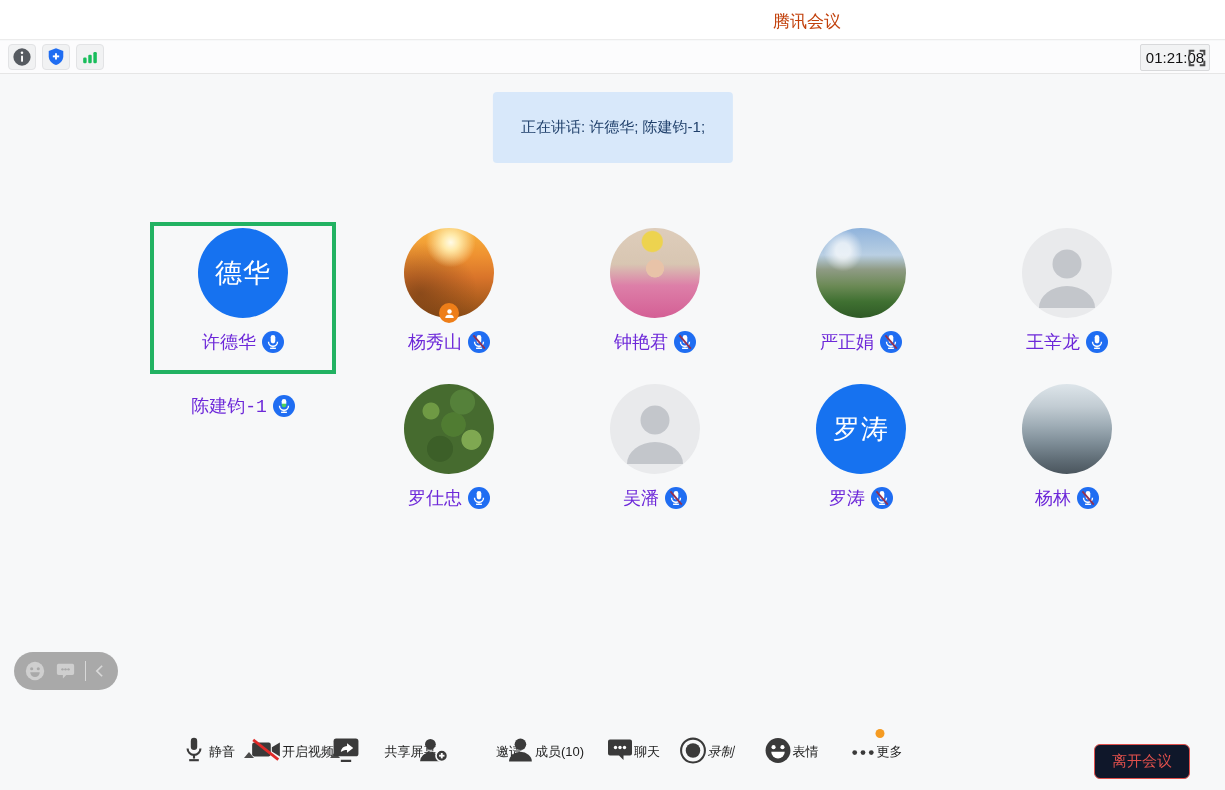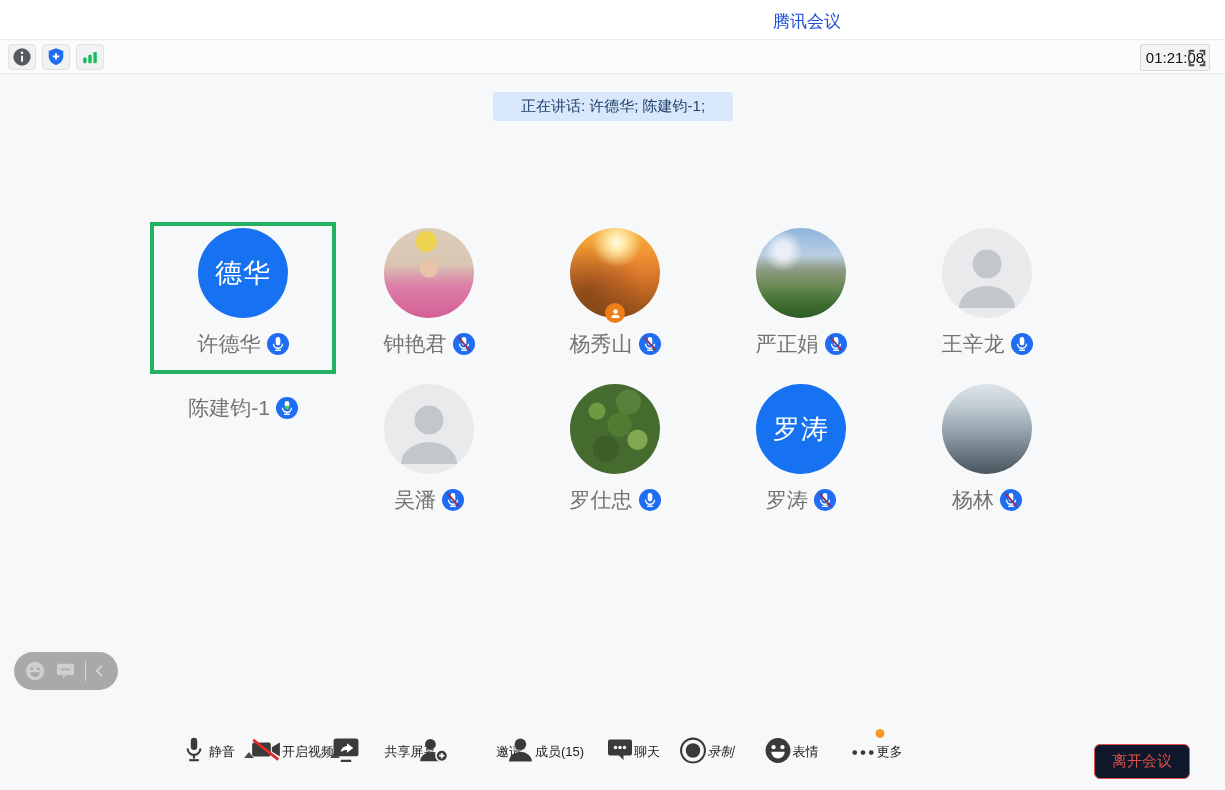--- a/index.html
+++ b/index.html
@@ -4,46 +4,46 @@
 <style>
   * { margin:0; padding:0; box-sizing:border-box; }
   html,body { width:1225px; height:790px; }
   body {
     font-family:"Liberation Sans","DejaVu Sans",sans-serif;
     background:#f7f8f9; position:relative; overflow:hidden;
     color:#1c1c1c;
   }
   
   .titlebar{position:absolute;left:0;top:0;width:1225px;height:40px;background:#fff;border-bottom:1px solid #ececec;}
-  .title{position:absolute;left:807px;top:10px;transform:translateX(-50%);font-size:17px;color:#1d4ed8;}
+  .title{position:absolute;left:807px;top:10px;transform:translateX(-50%);font-size:17px;color:#c2410c;}
   
   .topbar{position:absolute;left:0;top:41px;width:1225px;height:33px;background:#fcfcfd;border-bottom:1px solid #e6e6e6;}
   .tl-btn{position:absolute;top:3px;width:28px;height:26px;background:#f1f2f3;border:1px solid #e2e3e5;border-radius:4px;display:flex;align-items:center;justify-content:center;cursor:pointer;}
   .tl-info{left:8px;} .tl-shield{left:42px;} .tl-net{left:76px;}
   .timerbox{position:absolute;left:1096px;top:3px;width:70px;height:27px;background:#f2f3f4;border:1px solid #d8d9db;border-radius:2px;display:flex;align-items:center;justify-content:center;font-size:15px;color:#111;margin-left:44px;}
   .fsbtn{position:absolute;left:1184px;top:4px;width:26px;height:26px;display:flex;align-items:center;justify-content:center;cursor:pointer;}
   
-  .banner{position:absolute;left:613px;top:92px;transform:translateX(-50%);background:#d8e8fa;border-radius:4px;padding:5px 28px;font-size:15px;color:#20406b;white-space:nowrap;}
-  
-  .prow{position:absolute;left:150px;display:flex;}
+  .banner{position:absolute;left:613px;top:92px;transform:translateX(-50%);background:#d8e8fa;border-radius:4px;padding:26px 28px;font-size:15px;color:#20406b;white-space:nowrap;}
+  
+  .prow{position:absolute;left:150px;display:flex;gap:20px;}
   .prow1{top:222px;} .prow2{top:378px;}
   .cell{width:186px;height:152px;border:4px solid transparent;display:flex;flex-direction:column;align-items:center;}
   .cell.selected{border-color:#22b262;}
   .avatar{width:90px;height:90px;border-radius:50%;margin-top:2px;position:relative;display:flex;align-items:center;justify-content:center;overflow:visible;}
   .avatar .photo-clip{position:absolute;inset:0;border-radius:50%;overflow:hidden;}
   .initials{background:#1672f0;color:#fff;font-size:27px;letter-spacing:1px;}
   .photo-sunset .photo-clip{background:radial-gradient(circle at 52% 16%,#fffbe8 0%,#ffe9a8 9%,rgba(255,210,110,0) 28%),radial-gradient(ellipse at 18% 72%,rgba(92,48,18,.5),transparent 55%),linear-gradient(180deg,#f7b23c 0%,#ef9231 30%,#d9742a 55%,#b2601f 78%,#8a4c16 100%);}
   .photo-kid .photo-clip{background:radial-gradient(circle at 47% 15%,#edd34f 0 11%,rgba(0,0,0,0) 12.5%),radial-gradient(circle at 50% 45%,#e8c3a8 0 13%,rgba(0,0,0,0) 14%),linear-gradient(180deg,#decdbb 0%,#d8c6b2 40%,#dd7fa8 64%,#d45f95 100%);}
   .photo-park .photo-clip{background:radial-gradient(ellipse at 30% 25%,rgba(255,255,255,.7) 0 8%,transparent 22%),linear-gradient(180deg,#8fb3dc 0%,#b9cfe3 30%,#8f9b85 46%,#6c8a56 64%,#3f7031 82%,#2f5a26 100%);}
   .photo-foliage .photo-clip{background:radial-gradient(circle at 30% 30%,#6f9a44 0 9%,transparent 10%),radial-gradient(circle at 65% 20%,#55813a 0 13%,transparent 14%),radial-gradient(circle at 75% 62%,#7fa851 0 11%,transparent 12%),radial-gradient(circle at 40% 72%,#3c5f28 0 15%,transparent 16%),radial-gradient(circle at 55% 45%,#507c32 0 17%,transparent 18%),#466b2f;}
   .photo-factory .photo-clip{background:linear-gradient(180deg,#dde5ea 0%,#c2ccd3 25%,#9fadb6 46%,#7d8c96 66%,#5d6a73 86%,#4a555d 100%);}
   .placeholder .photo-clip{background:#e9eaec;}
   .host-badge{position:absolute;left:50%;bottom:-5px;transform:translateX(-50%);width:20px;height:20px;border-radius:50%;background:#ee7e18;display:flex;align-items:center;justify-content:center;}
   .name-row{margin-top:12px;display:flex;align-items:center;gap:6px;}
-  .pname{font-size:21px;color:#737373;}
+  .pname{font-size:18px;color:#6d28d9;font-family:Liberation Mono, monospace;}
   .mic{width:22px;height:22px;display:inline-flex;}
   
   .pill{position:absolute;left:14px;top:652px;width:104px;height:38px;border-radius:19px;background:#a9a9a9;display:flex;align-items:center;padding:0 10px;gap:9px;}
   .pill .divider{width:1px;height:20px;background:rgba(255,255,255,.55);}
   .pill .pic{display:flex;align-items:center;justify-content:center;cursor:pointer;}
   
   .toolbar{position:absolute;left:0;top:730px;width:1225px;height:60px;}
   .tb-item{position:absolute;top:4px;transform:translateX(-50%);display:flex;align-items:center;cursor:pointer;}
   .tb-icon{height:32px;display:flex;align-items:center;justify-content:center;position:relative;}
   .tb-label{font-size:13px;color:#222;margin-top:3px;white-space:nowrap;}
@@ -134,49 +134,49 @@
 <circle cx="11" cy="11" r="11" fill="#1f6df2"></circle>
 <rect x="8.7" y="4" width="4.6" height="8.4" rx="2.3" fill="#fff"></rect>
 <path d="M6.5 10.8 a4.5 4.5 0 0 0 9 0" stroke="#fff" stroke-width="1.4" fill="none"></path>
 <line x1="11" y1="15.3" x2="11" y2="16.6" stroke="#fff" stroke-width="1.4"></line>
 <line x1="8.1" y1="17.3" x2="13.9" y2="17.3" stroke="#fff" stroke-width="1.4"></line>
 </svg>
         </span>
       </div>
     </div>
     <div class="cell">
-      <div class="avatar photo-kid">
-        <div class="photo-clip"></div>
-      </div>
-      <div class="name-row">
-        <span class="pname">钟艳君</span>
-        <span class="mic">
-          <svg viewBox="0 0 22 22" width="22" height="22">
-<circle cx="11" cy="11" r="11" fill="#1f6df2"></circle>
-<rect x="8.7" y="4" width="4.6" height="8.4" rx="2.3" fill="#fff"></rect>
-<path d="M6.5 10.8 a4.5 4.5 0 0 0 9 0" stroke="#fff" stroke-width="1.4" fill="none"></path>
-<line x1="11" y1="15.3" x2="11" y2="16.6" stroke="#fff" stroke-width="1.4"></line>
-<line x1="8.1" y1="17.3" x2="13.9" y2="17.3" stroke="#fff" stroke-width="1.4"></line>
-<line x1="5.4" y1="4.4" x2="16.8" y2="17.6" stroke="#8f3154" stroke-width="1.9"></line>
-          </svg>
-        </span>
-      </div>
-    </div>
-    <div class="cell">
       <div class="avatar photo-sunset">
         <div class="photo-clip"></div>
         <div class="host-badge">
           <svg viewBox="0 0 20 20" width="13" height="13">
             <circle cx="10" cy="7" r="3.4" fill="#fff"></circle>
             <path d="M3.5 17 a6.5 5 0 0 1 13 0 z" fill="#fff"></path>
           </svg>
         </div>
       </div>
       <div class="name-row">
         <span class="pname">杨秀山</span>
+        <span class="mic">
+          <svg viewBox="0 0 22 22" width="22" height="22">
+<circle cx="11" cy="11" r="11" fill="#1f6df2"></circle>
+<rect x="8.7" y="4" width="4.6" height="8.4" rx="2.3" fill="#fff"></rect>
+<path d="M6.5 10.8 a4.5 4.5 0 0 0 9 0" stroke="#fff" stroke-width="1.4" fill="none"></path>
+<line x1="11" y1="15.3" x2="11" y2="16.6" stroke="#fff" stroke-width="1.4"></line>
+<line x1="8.1" y1="17.3" x2="13.9" y2="17.3" stroke="#fff" stroke-width="1.4"></line>
+<line x1="5.4" y1="4.4" x2="16.8" y2="17.6" stroke="#8f3154" stroke-width="1.9"></line>
+          </svg>
+        </span>
+      </div>
+    </div>
+    <div class="cell">
+      <div class="avatar photo-kid">
+        <div class="photo-clip"></div>
+      </div>
+      <div class="name-row">
+        <span class="pname">钟艳君</span>
         <span class="mic">
           <svg viewBox="0 0 22 22" width="22" height="22">
 <circle cx="11" cy="11" r="11" fill="#1f6df2"></circle>
 <rect x="8.7" y="4" width="4.6" height="8.4" rx="2.3" fill="#fff"></rect>
 <path d="M6.5 10.8 a4.5 4.5 0 0 0 9 0" stroke="#fff" stroke-width="1.4" fill="none"></path>
 <line x1="11" y1="15.3" x2="11" y2="16.6" stroke="#fff" stroke-width="1.4"></line>
 <line x1="8.1" y1="17.3" x2="13.9" y2="17.3" stroke="#fff" stroke-width="1.4"></line>
 <line x1="5.4" y1="4.4" x2="16.8" y2="17.6" stroke="#8f3154" stroke-width="1.9"></line>
           </svg>
         </span>
@@ -232,56 +232,56 @@
 <circle cx="11" cy="11" r="11" fill="#1f6df2"></circle>
 <rect x="8.7" y="4" width="4.6" height="8.4" rx="2.3" fill="url(#micgrad)"></rect>
 <path d="M6.5 10.8 a4.5 4.5 0 0 0 9 0" stroke="#fff" stroke-width="1.4" fill="none"></path>
 <line x1="11" y1="15.3" x2="11" y2="16.6" stroke="#fff" stroke-width="1.4"></line>
 <line x1="8.1" y1="17.3" x2="13.9" y2="17.3" stroke="#fff" stroke-width="1.4"></line>
 </svg>
         </span>
       </div>
     </div>
     <div class="cell">
+      <div class="avatar photo-foliage">
+        <div class="photo-clip"></div>
+      </div>
+      <div class="name-row">
+        <span class="pname">罗仕忠</span>
+        <span class="mic">
+          <svg viewBox="0 0 22 22" width="22" height="22">
+<circle cx="11" cy="11" r="11" fill="#1f6df2"></circle>
+<rect x="8.7" y="4" width="4.6" height="8.4" rx="2.3" fill="#fff"></rect>
+<path d="M6.5 10.8 a4.5 4.5 0 0 0 9 0" stroke="#fff" stroke-width="1.4" fill="none"></path>
+<line x1="11" y1="15.3" x2="11" y2="16.6" stroke="#fff" stroke-width="1.4"></line>
+<line x1="8.1" y1="17.3" x2="13.9" y2="17.3" stroke="#fff" stroke-width="1.4"></line>
+</svg>
+        </span>
+      </div>
+    </div>
+    <div class="cell">
       <div class="avatar placeholder">
         <div class="photo-clip">
           <svg viewBox="0 0 90 90" width="90" height="90">
             <circle cx="45" cy="36" r="14.5" fill="#c3c6cb"></circle>
             <path d="M17 80 a28 22 0 0 1 56 0 z" fill="#c3c6cb"></path>
           </svg>
         </div>
       </div>
       <div class="name-row">
         <span class="pname">吴潘</span>
         <span class="mic">
           <svg viewBox="0 0 22 22" width="22" height="22">
 <circle cx="11" cy="11" r="11" fill="#1f6df2"></circle>
 <rect x="8.7" y="4" width="4.6" height="8.4" rx="2.3" fill="#fff"></rect>
 <path d="M6.5 10.8 a4.5 4.5 0 0 0 9 0" stroke="#fff" stroke-width="1.4" fill="none"></path>
 <line x1="11" y1="15.3" x2="11" y2="16.6" stroke="#fff" stroke-width="1.4"></line>
 <line x1="8.1" y1="17.3" x2="13.9" y2="17.3" stroke="#fff" stroke-width="1.4"></line>
 <line x1="5.4" y1="4.4" x2="16.8" y2="17.6" stroke="#8f3154" stroke-width="1.9"></line>
           </svg>
-        </span>
-      </div>
-    </div>
-    <div class="cell">
-      <div class="avatar photo-foliage">
-        <div class="photo-clip"></div>
-      </div>
-      <div class="name-row">
-        <span class="pname">罗仕忠</span>
-        <span class="mic">
-          <svg viewBox="0 0 22 22" width="22" height="22">
-<circle cx="11" cy="11" r="11" fill="#1f6df2"></circle>
-<rect x="8.7" y="4" width="4.6" height="8.4" rx="2.3" fill="#fff"></rect>
-<path d="M6.5 10.8 a4.5 4.5 0 0 0 9 0" stroke="#fff" stroke-width="1.4" fill="none"></path>
-<line x1="11" y1="15.3" x2="11" y2="16.6" stroke="#fff" stroke-width="1.4"></line>
-<line x1="8.1" y1="17.3" x2="13.9" y2="17.3" stroke="#fff" stroke-width="1.4"></line>
-</svg>
         </span>
       </div>
     </div>
     <div class="cell">
       <div class="avatar initials">
         <div class="photo-clip"></div>
         <span style="position: relative;">罗涛</span>
       </div>
       <div class="name-row">
         <span class="pname">罗涛</span>
@@ -388,21 +388,21 @@
       </div>
       <div class="tb-label">邀请</div>
     </div>
     <div class="tb-item tb-members">
       <div class="tb-icon">
         <svg viewBox="0 0 28 27" width="29" height="28">
           <circle cx="14" cy="8" r="5.6" fill="#3a3a3a"></circle>
           <path d="M3 24.5 a11 9.2 0 0 1 22 0 z" fill="#3a3a3a"></path>
         </svg>
       </div>
-      <div class="tb-label">成员(15)</div>
+      <div class="tb-label">成员(10)</div>
     </div>
     <div class="tb-item tb-chat">
       <div class="tb-icon">
         <svg viewBox="0 0 28 26" width="28" height="26">
           <path d="M4 2.5 h20 a2 2 0 0 1 2 2 v12 a2 2 0 0 1 -2 2 h-6.5 v4.5 l-4.5 -4.5 h-9 a2 2 0 0 1 -2 -2 v-12 a2 2 0 0 1 2 -2 z" fill="#3a3a3a"></path>
           <circle cx="9.5" cy="10.5" r="1.7" fill="#fff"></circle>
           <circle cx="14" cy="10.5" r="1.7" fill="#fff"></circle>
           <circle cx="18.5" cy="10.5" r="1.7" fill="#fff"></circle>
         </svg>
       </div>

